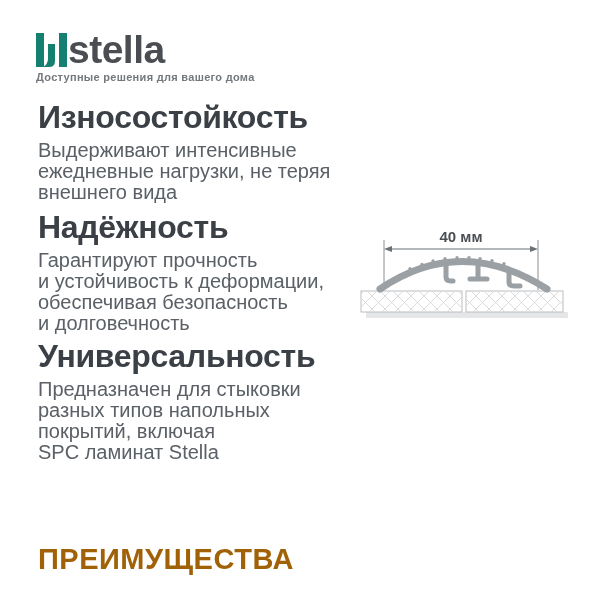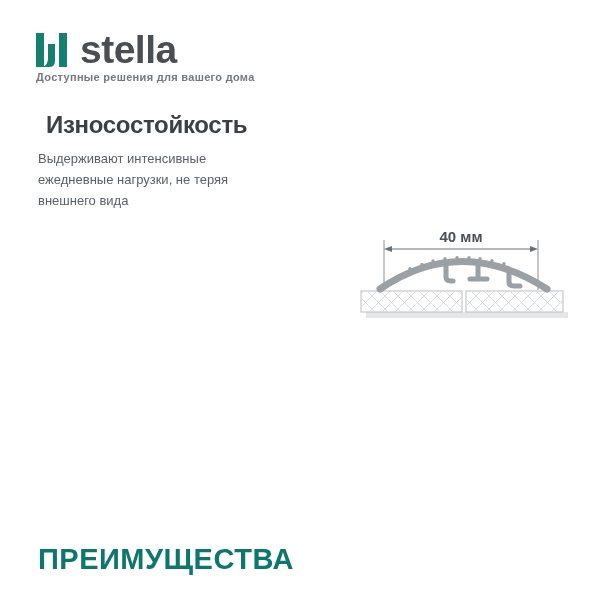--- a/index.html
+++ b/index.html
@@ -2,50 +2,50 @@
 <html><head>
 <meta charset="utf-8">
 <style>
   html,body{margin:0;padding:0;background:#ffffff;}
   .canvas{
     position:relative;width:600px;height:600px;background:#ffffff;
     font-family:"Liberation Sans", sans-serif;overflow:hidden;
   }
   
   .logo{position:absolute;left:36px;top:33px;}
-  .logo-row{display:flex;align-items:flex-end;gap:12px;}
+  .logo-row{display:flex;align-items:flex-end;gap:0;}
   .logo-mark{display:block;}
   .brand{
     font-size:39px;font-weight:700;color:#4A4E53;
     letter-spacing:-0.5px;line-height:34px;
   }
   .tagline{
     margin-top:4px;font-size:11px;letter-spacing:0.3px;
     color:#73787D;font-weight:600;
   }
   
   .feature{position:absolute;left:38px;width:310px;}
   .feature h2{
-    margin:8px;font-size:24px;font-weight:700;color:#3B4046;
+    margin:0;font-size:32px;font-weight:700;color:#3B4046;
     letter-spacing:-0.3px;line-height:30px;
   }
   .feature p{
-    margin:8px 0 0 0;font-size:13px;line-height:21px;color:#5A6066;
+    margin:8px 0 0 0;font-size:20px;line-height:21px;color:#5A6066;
     white-space:pre-line;
   }
   .feature.s1{top:102px;}
   .feature.s2{top:212px;}
   .feature.s3{top:341px;}
   
   .diagram{position:absolute;left:346px;top:218px;margin:0;}
   
   .page-title{
     position:absolute;left:38px;top:542px;margin:0;
     font-size:29px;font-weight:700;letter-spacing:0.5px;
-    color:#0f766e;line-height:34px;
+    color:#a16207;line-height:34px;
   }
 </style>
 </head>
 <body>
 
 <div class="canvas">
 
   <header class="logo">
     <div class="logo-row">
       <svg class="logo-mark" width="32" height="34" viewBox="0 0 32 34">
@@ -58,21 +58,35 @@
     <div class="tagline">Доступные решения для вашего дома</div>
   </header>
 
   <section class="feature s1">
     <h2>Износостойкость</h2>
     <p>Выдерживают интенсивные
 ежедневные нагрузки, не теряя
 внешнего вида</p>
   </section>
 
+  <section class="feature s2">
+    <h2>Надёжность</h2>
+    <p>Гарантируют прочность
+и устойчивость к деформации,
+обеспечивая безопасность
+и долговечность</p>
+  </section>
 
+  <section class="feature s3">
+    <h2>Универсальность</h2>
+    <p>Предназначен для стыковки
+разных типов напольных
+покрытий, включая
+SPC ламинат Stella</p>
+  </section>
 
   <figure class="diagram">
     <svg width="250" height="107" viewBox="0 0 250 107">
       <defs>
         <pattern id="hatch" width="13" height="13" patternUnits="userSpaceOnUse">
           <path d="M0,13 L13,0 M0,0 L13,13" stroke="#D9DBDD" stroke-width="1" fill="none"></path>
         </pattern>
       </defs>
 
       <rect x="20" y="94" width="202" height="6" fill="#E4E6E7"></rect>

